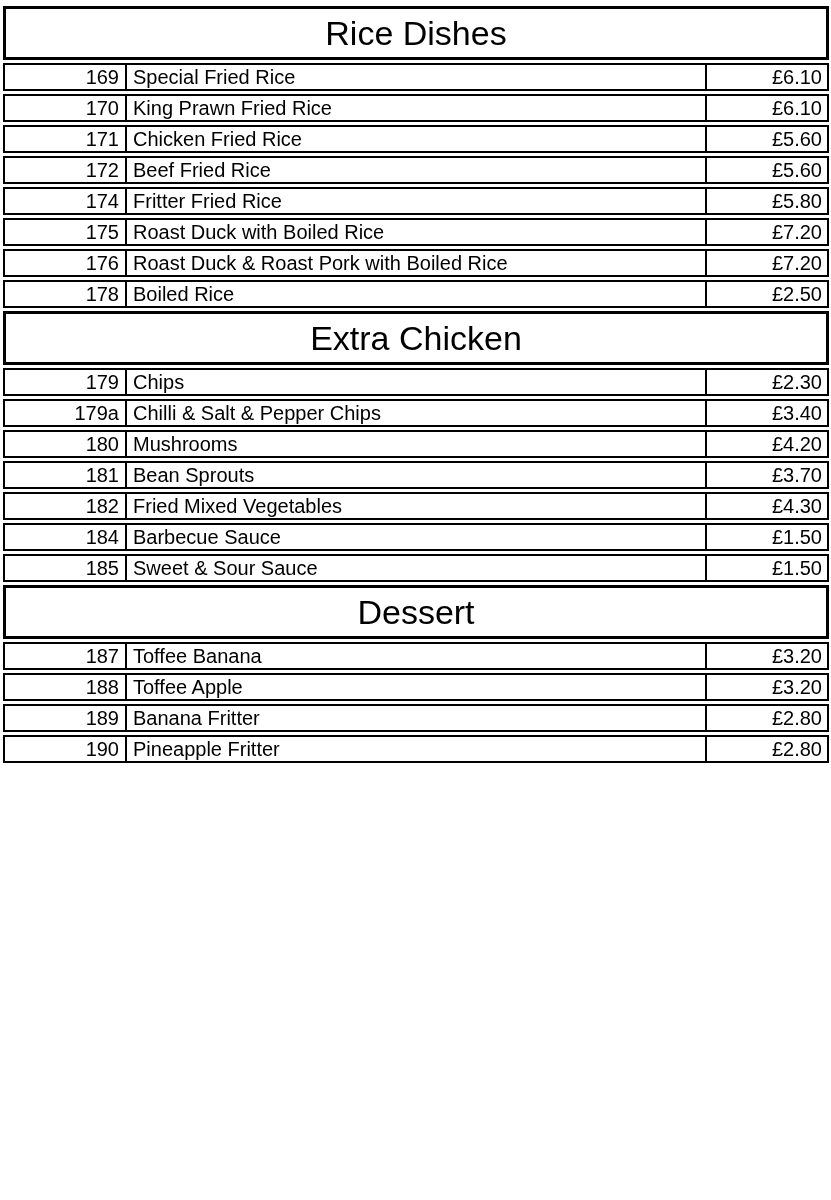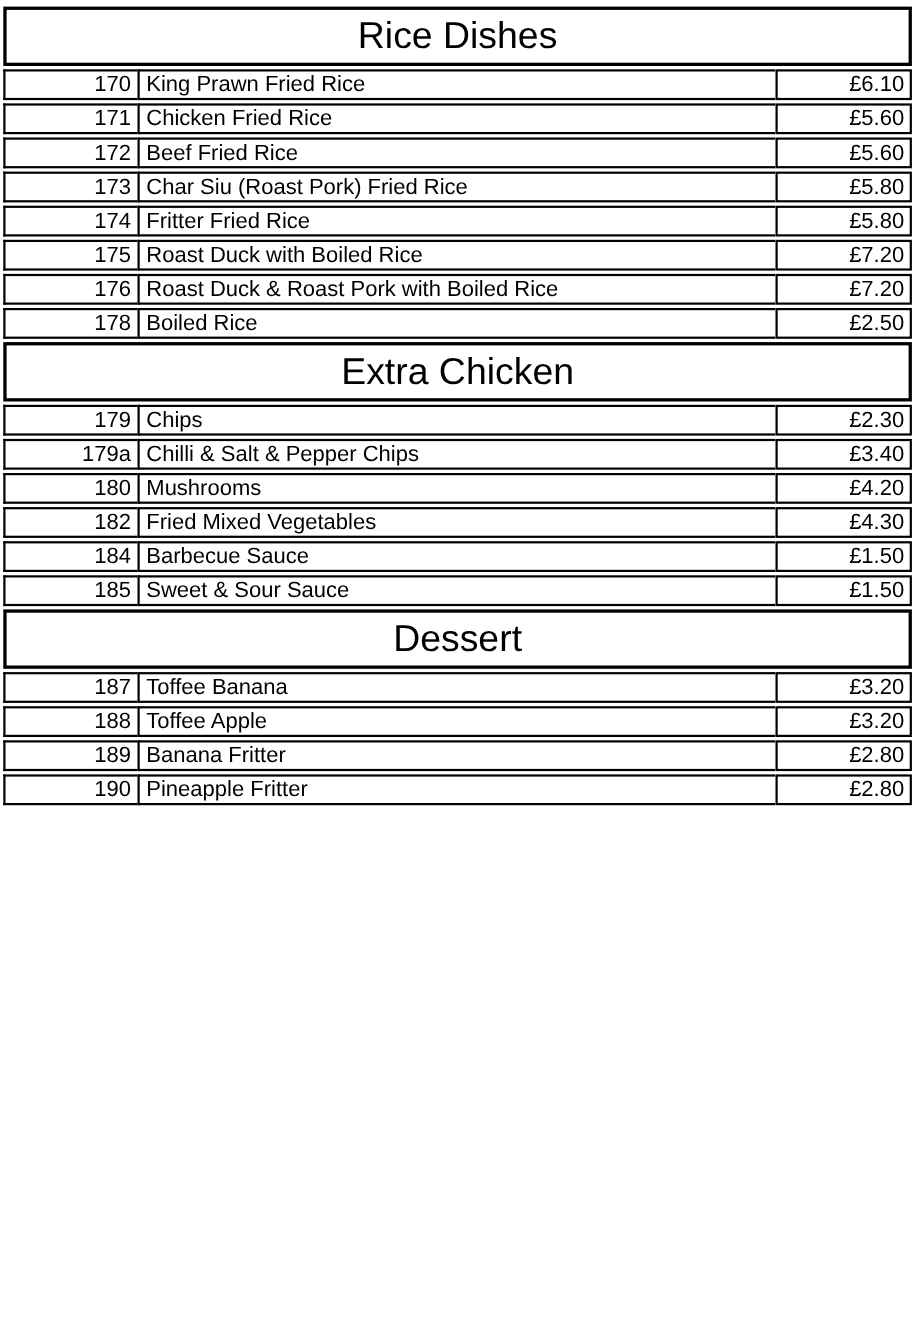--- a/index.html
+++ b/index.html
@@ -80,44 +80,44 @@
   <div class="menu" id="menu">
   <section class="menu-section">
     <div class="section-header">Rice Dishes</div>
     <table class="items">
       <colgroup>
         <col class="c-num">
         <col class="c-name">
         <col class="c-price">
       </colgroup>
       <tbody>
+  <tr class="item-row">
+    <td class="num">169</td>
+    <td class="name">Special Fried Rice</td>
+    <td class="price">£6.10</td>
+  </tr>
 
   <tr class="item-row">
     <td class="num">170</td>
     <td class="name">King Prawn Fried Rice</td>
     <td class="price">£6.10</td>
   </tr>
 
   <tr class="item-row">
     <td class="num">171</td>
     <td class="name">Chicken Fried Rice</td>
     <td class="price">£5.60</td>
   </tr>
 
   <tr class="item-row">
     <td class="num">172</td>
     <td class="name">Beef Fried Rice</td>
     <td class="price">£5.60</td>
   </tr>
 
-  <tr class="item-row">
-    <td class="num">173</td>
-    <td class="name">Char Siu (Roast Pork) Fried Rice</td>
-    <td class="price">£5.80</td>
-  </tr>
 
   <tr class="item-row">
     <td class="num">174</td>
     <td class="name">Fritter Fried Rice</td>
     <td class="price">£5.80</td>
   </tr>
 
   <tr class="item-row">
     <td class="num">175</td>
     <td class="name">Roast Duck with Boiled Rice</td>
@@ -160,20 +160,25 @@
     <td class="name">Chilli &amp; Salt &amp; Pepper Chips</td>
     <td class="price">£3.40</td>
   </tr>
 
   <tr class="item-row">
     <td class="num">180</td>
     <td class="name">Mushrooms</td>
     <td class="price">£4.20</td>
   </tr>
 
+  <tr class="item-row">
+    <td class="num">181</td>
+    <td class="name">Bean Sprouts</td>
+    <td class="price">£3.70</td>
+  </tr>
 
   <tr class="item-row">
     <td class="num">182</td>
     <td class="name">Fried Mixed Vegetables</td>
     <td class="price">£4.30</td>
   </tr>
 
 
   <tr class="item-row">
     <td class="num">184</td>

